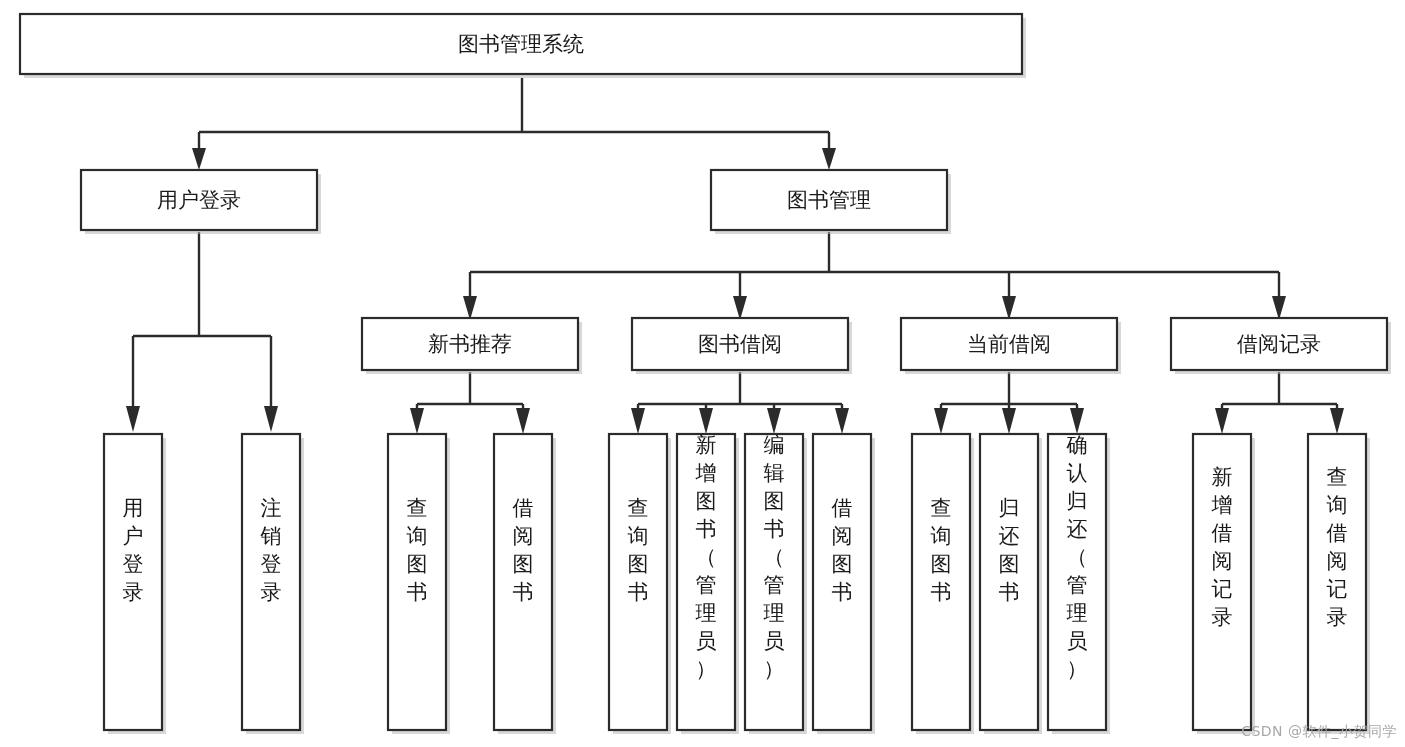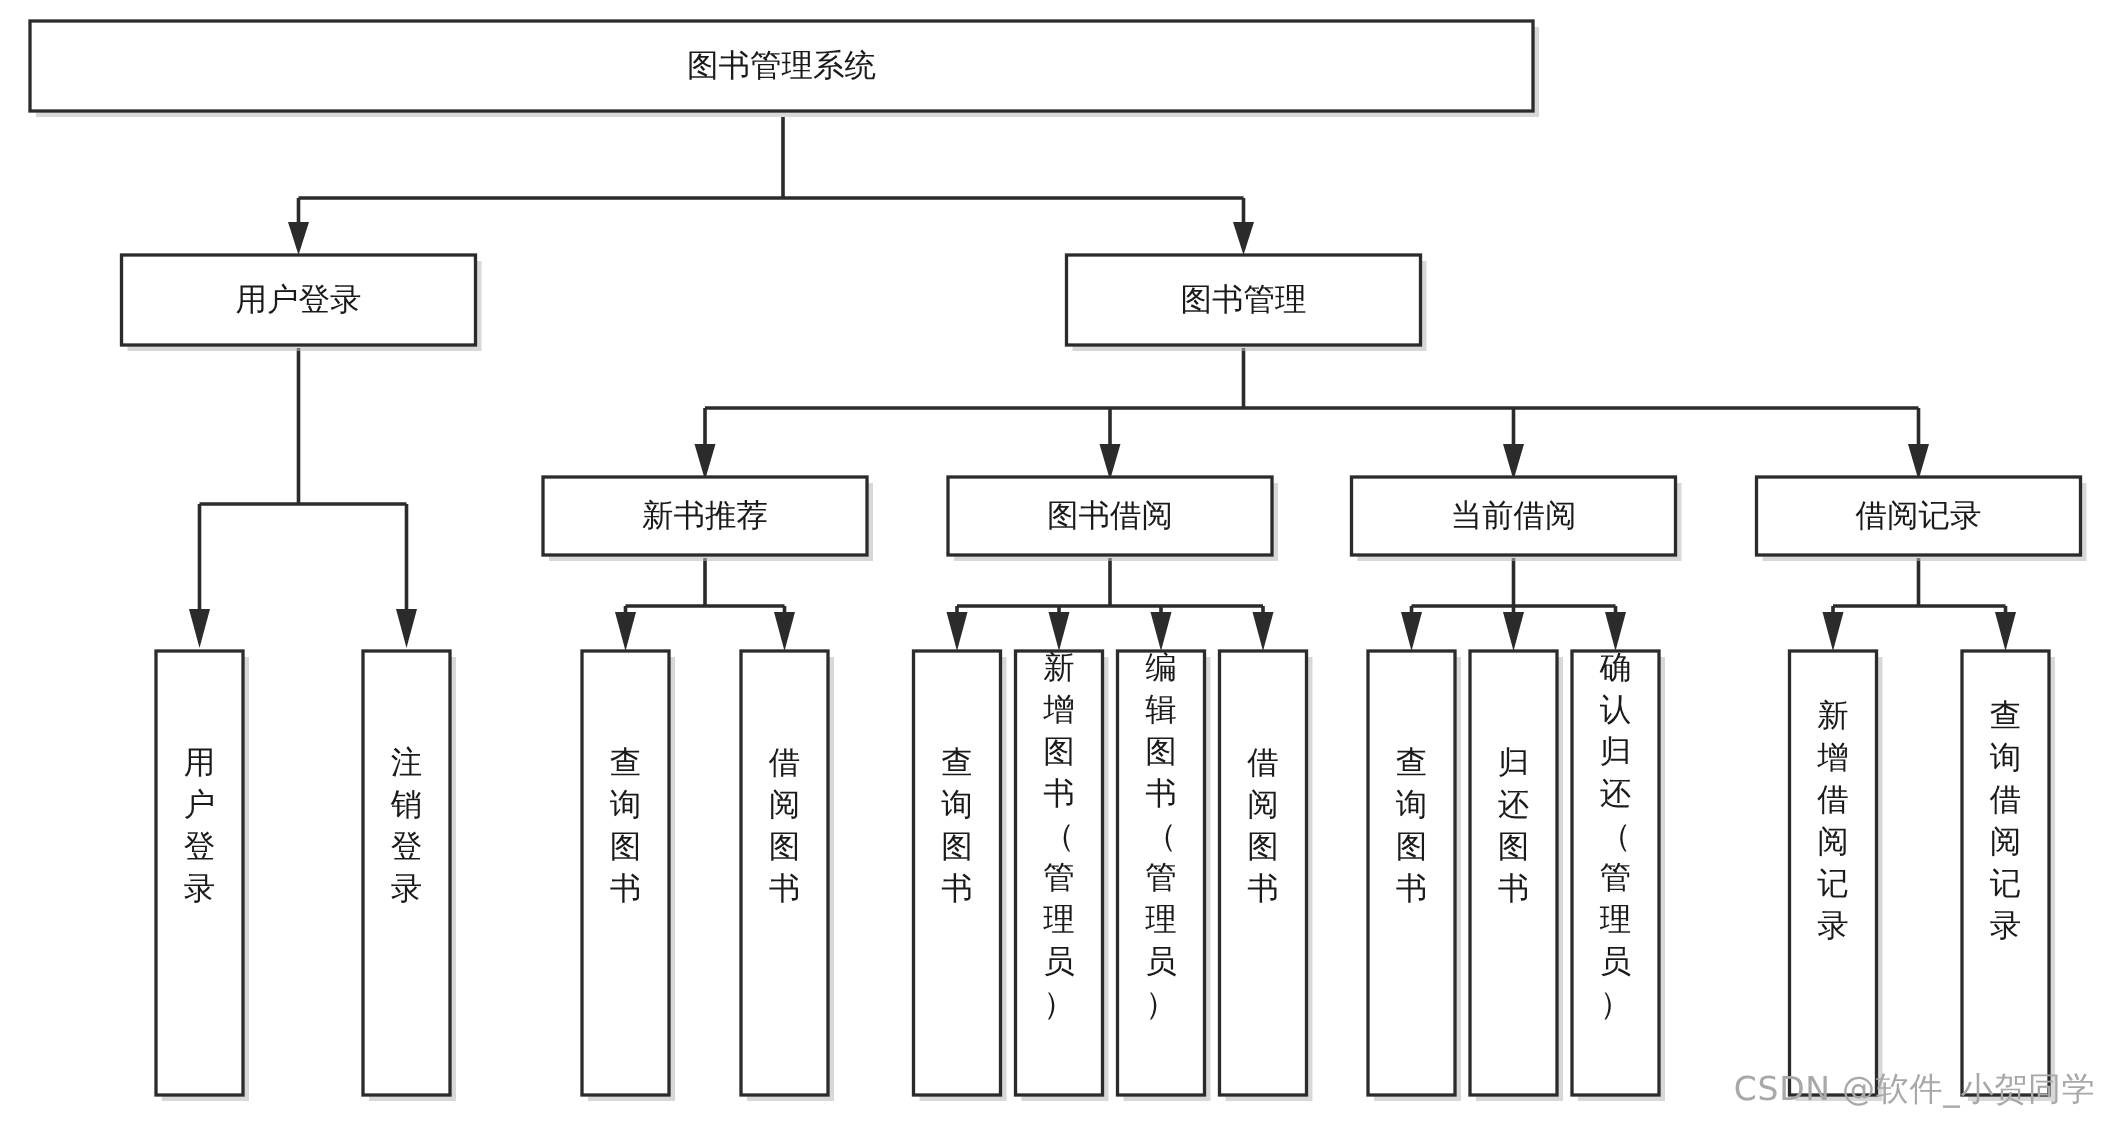--- a/index.html
+++ b/index.html
@@ -56,21 +56,21 @@
     fill: #1a1a1a;
     font-family: "DejaVu Sans", "Liberation Sans", sans-serif;
     font-size: 21px;
     text-anchor: middle;
   }
   .watermark {
     position: absolute;
     right: 8px;
     bottom: 6px;
     font-family: "DejaVu Sans", "Liberation Sans", sans-serif;
-    font-size: 22px;
+    font-size: 14px;
     color: #a8a8a8;
     letter-spacing: 0.5px;
     white-space: nowrap;
     user-select: none;
   }
 </style>
 </head>
 <body>
 
 <div id="diagram-root">

